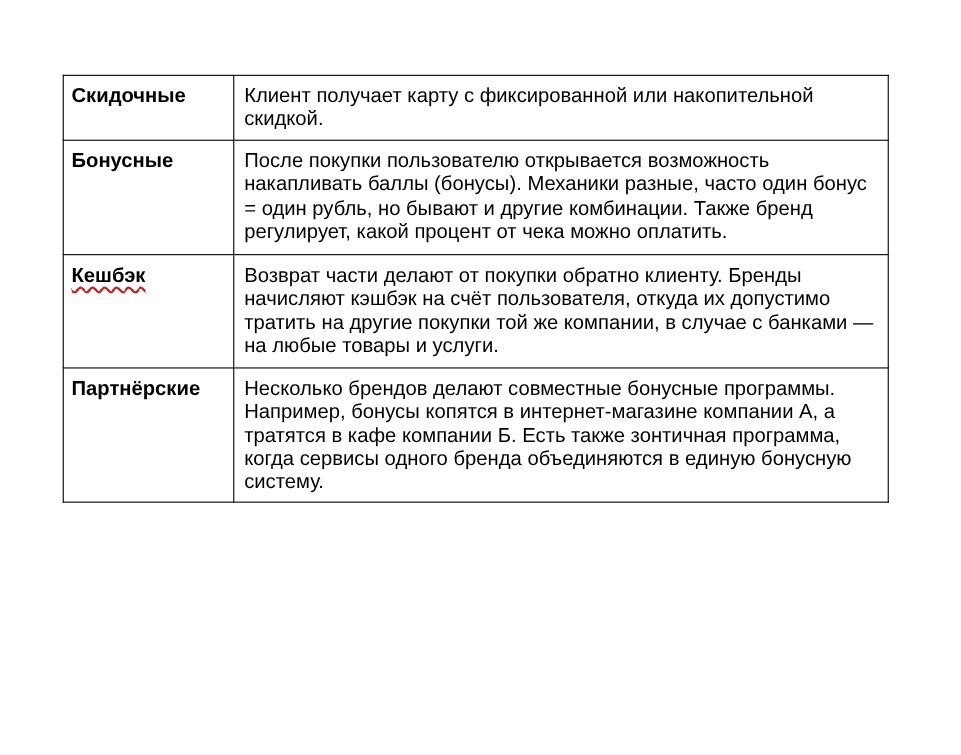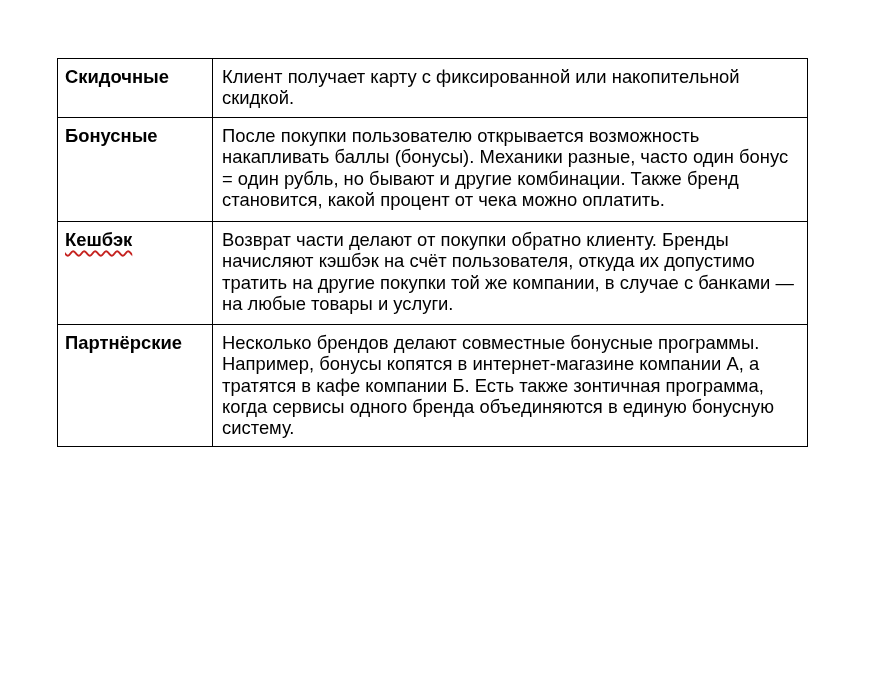--- a/index.html
+++ b/index.html
@@ -8,21 +8,21 @@
     width: 874px;
     height: 686px;
     background: var(--background, #ffffff);
     font-family: "Liberation Sans", sans-serif;
     overflow: hidden;
   }
 
   .doc-canvas {
     position: absolute;
     left: 57px;
-    top: 58px;
+    top: 68px;
   }
 
   table.loyalty {
     border-collapse: collapse;
     table-layout: fixed;
     width: 750px;
     color: var(--text, #000000);
     font-size: 18.4px;
     line-height: 21.3px;
   }
@@ -81,21 +81,21 @@
   </tr>
 
   <tr>
     <td class="term-cell">
       <span class="term">Бонусные</span>
     </td>
     <td class="desc-cell">
       <span class="desc">После покупки пользователю открывается возможность
 накапливать баллы (бонусы). Механики разные, часто один бонус
 = один рубль, но бывают и другие комбинации. Также бренд
-становится, какой процент от чека можно оплатить.</span>
+регулирует, какой процент от чека можно оплатить.</span>
     </td>
   </tr>
 
   <tr>
     <td class="term-cell">
       <span class="term misspelled">Кешбэк</span>
     </td>
     <td class="desc-cell">
       <span class="desc">Возврат части делают от покупки обратно клиенту. Бренды
 начисляют кэшбэк на счёт пользователя, откуда их допустимо

